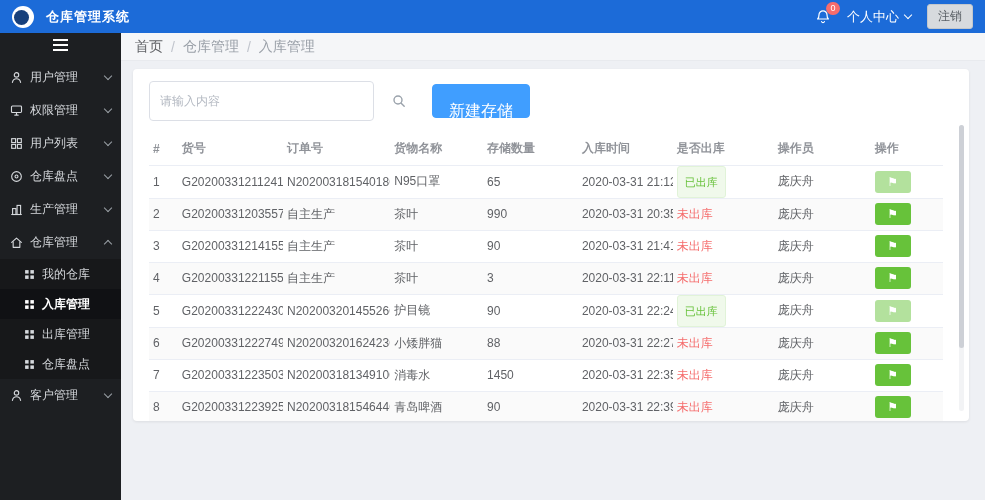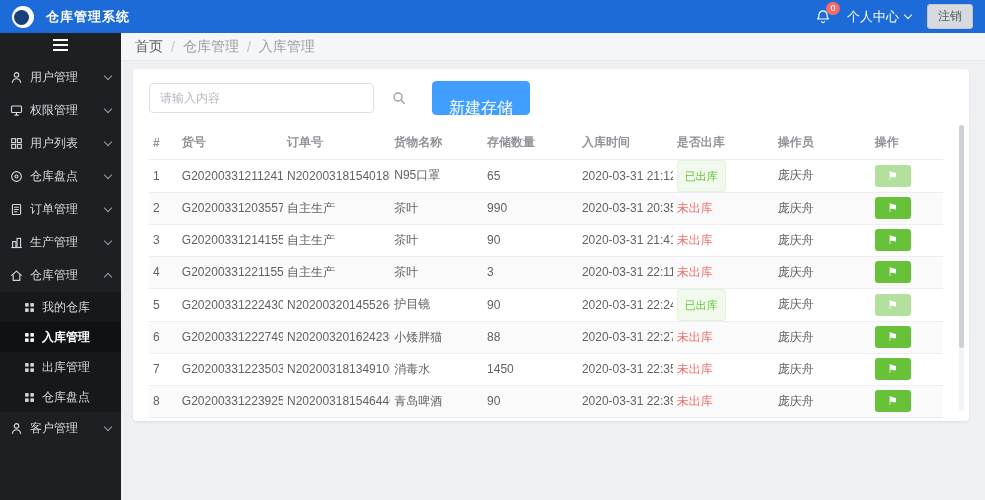--- a/index.html
+++ b/index.html
@@ -38,21 +38,21 @@
 
   
   .main { flex: 1; min-width: 0; display: flex; flex-direction: column; background: #eef0f4; }
   .breadcrumb { height: 28px; display: flex; align-items: center; gap: 8px; padding: 0 14px; font-size: 14px; background: #f5f6f8; border-bottom: 1px solid #e8eaee; }
   .bc-item { color: #606266; cursor: pointer; }
   .bc-item.muted { color: #9aa0a8; cursor: default; }
   .bc-sep { color: #c0c4cc; }
 
   .card { margin: 8px 16px 0 12px; height: 352px; background: #fff; border-radius: 4px; box-shadow: 0 1px 3px rgba(0,0,0,.08); padding: 12px 16px; position: relative; overflow: hidden; }
   .toolbar { display: flex; align-items: center; }
-  .search-input { width: 225px; height: 30px; border: 1px solid #dcdfe6; border-radius: 4px; padding: 0 10px; font-size: 12px; color: #606266; outline: none; font-family: inherit; }
+  .search-input { width: 225px; height: 40px; border: 1px solid #dcdfe6; border-radius: 4px; padding: 0 10px; font-size: 12px; color: #606266; outline: none; font-family: inherit; }
   .search-input::placeholder { color: #b4b9c2; }
   .search-icon-btn { background: none; border: none; margin-left: 18px; cursor: pointer; display: flex; align-items: center; }
   .primary-btn { margin-left: 26px; height: 30px; padding: 16px 16px; background: #409eff; border: 1px solid #409eff; border-radius: 4px; color: #fff; font-size: 16px; cursor: pointer; font-family: inherit; }
 
   table { width: calc(100% - 10px); border-collapse: collapse; margin-top: 12px; table-layout: fixed; }
   th { text-align: left; font-weight: bold; color: #909399; font-size: 12px; height: 32px; border-bottom: 1px solid #ebeef5; padding: 0 4px; overflow: hidden; white-space: nowrap; }
   td { height: 32px; border-bottom: 1px solid #ebeef5; padding: 0 4px; font-size: 12px; color: #606266; overflow: hidden; white-space: nowrap; }
   tbody tr:nth-child(even) { background: #fafafa; }
   .tag-success { display: inline-block; background: #f0f9eb; border: 1px solid #e1f3d8; color: #67c23a; border-radius: 3px; padding: 7px 7px; font-size: 11px; line-height: 16px; }
   .text-danger { color: #f56c6c; }
@@ -129,28 +129,20 @@
 
         <div class="menu-item">
           <svg class="icon14" viewBox="0 0 14 14" fill="none" stroke="currentColor" stroke-width="1.2">
               <circle cx="7" cy="7" r="5.2"></circle>
               <circle cx="7" cy="7" r="1.6"></circle>
             </svg>
           <span>仓库盘点</span>
           <span class="chev down mi-chev"></span>
         </div>
 
-        <div class="menu-item">
-          <svg class="icon14" viewBox="0 0 14 14" fill="none" stroke="currentColor" stroke-width="1.2" stroke-linecap="round">
-              <rect x="2.6" y="1.6" width="8.8" height="10.8" rx="1"></rect>
-              <path d="M4.8 4.6h4.4M4.8 7h4.4M4.8 9.4h2.8"></path>
-            </svg>
-          <span>订单管理</span>
-          <span class="chev down mi-chev"></span>
-        </div>
 
         <div class="menu-item">
           <svg class="icon14" viewBox="0 0 14 14" fill="none" stroke="currentColor" stroke-width="1.2" stroke-linecap="round">
               <path d="M1.8 12.4h10.4"></path>
               <rect x="2.8" y="6" width="3.6" height="6.4"></rect>
               <rect x="7.6" y="2.6" width="3.8" height="9.8"></rect>
             </svg>
           <span>生产管理</span>
           <span class="chev down mi-chev"></span>
         </div>

